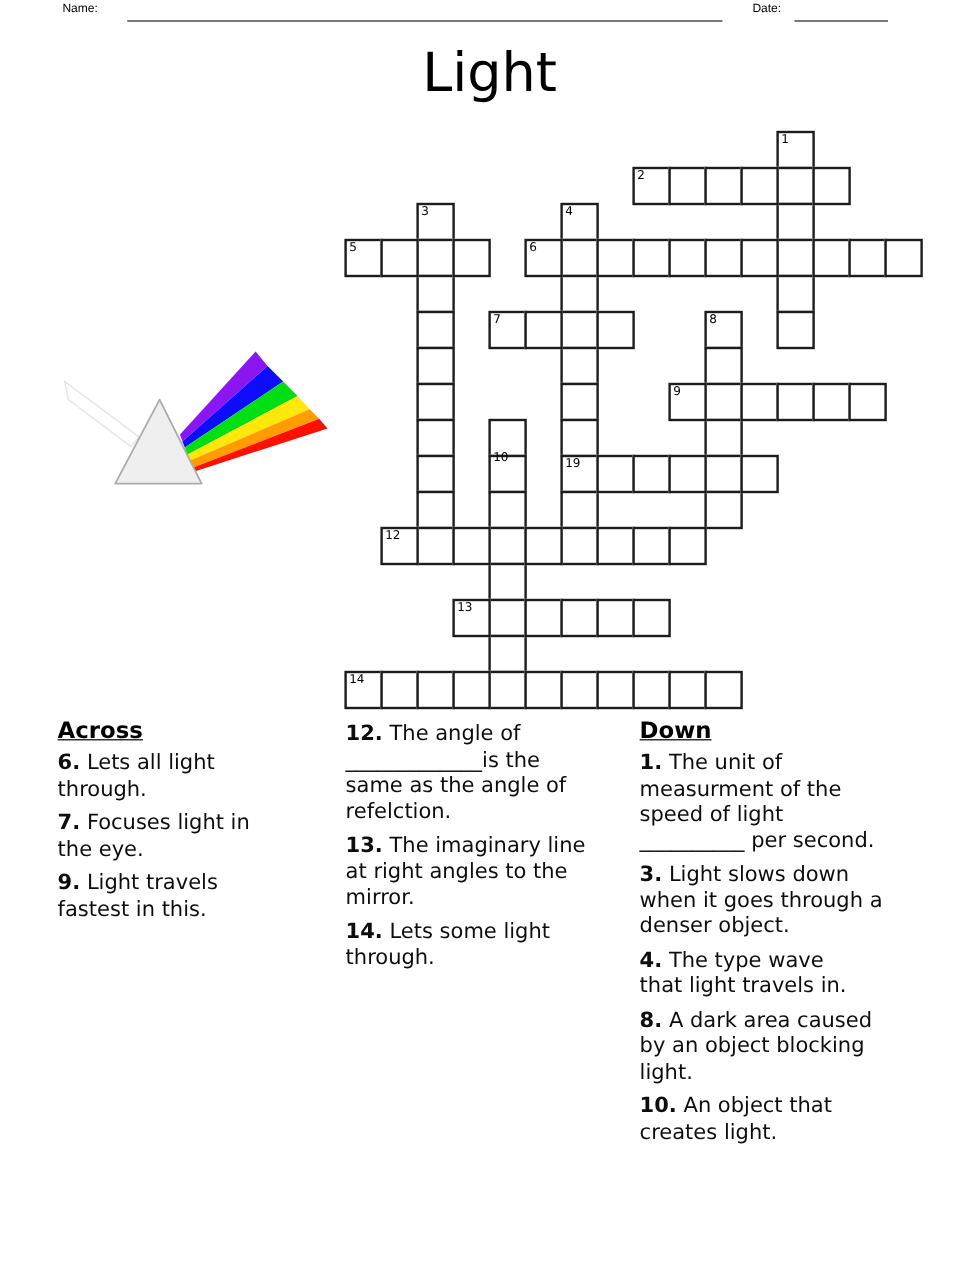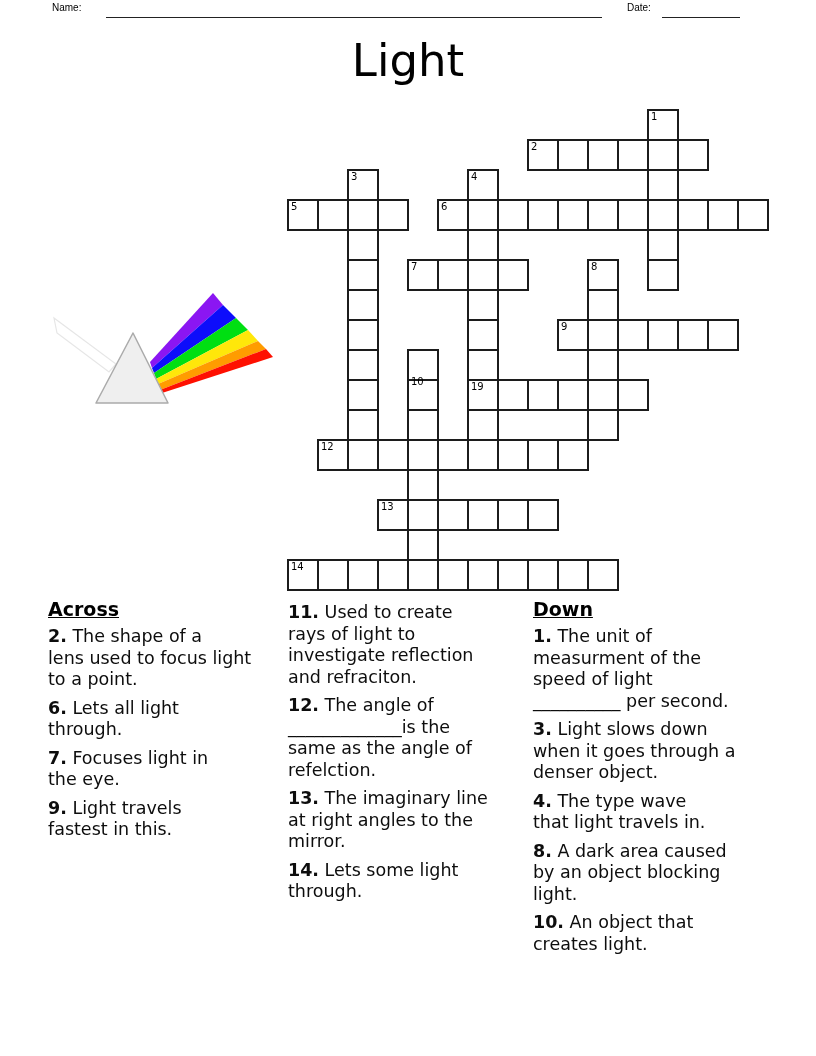--- a/index.html
+++ b/index.html
@@ -159,36 +159,29 @@
     <polygon class="rainbow-band" points="110,85 181,22 194,35 112,90" fill="#0D0DFB"></polygon>
     <polygon class="rainbow-band" points="112,90 194,35 206,47 114,96" fill="#00DF12"></polygon>
     <polygon class="rainbow-band" points="114,96 206,47 216,58 116,101" fill="#FFE70A"></polygon>
     <polygon class="rainbow-band" points="116,101 216,58 224,66 118,107" fill="#FF9C00"></polygon>
     <polygon class="rainbow-band" points="118,107 224,66 231,74 120,110" fill="#FE1001"></polygon>
     <polygon class="prism-triangle" points="91,50 54,120 126,120" fill="#efefef" stroke="#ababab" stroke-width="1.5" stroke-linejoin="round"></polygon>
   </svg>
 
   <div class="clue-col col-across">
     <h2 class="clue-heading">Across</h2>
-    <p class="clue"><span class="num">2.</span> <span>The shape of a
-lens used to focus light
-to a point.</span></p>
     <p class="clue"><span class="num">6.</span> <span>Lets all light
 through.</span></p>
     <p class="clue"><span class="num">7.</span> <span>Focuses light in
 the eye.</span></p>
     <p class="clue"><span class="num">9.</span> <span>Light travels
 fastest in this.</span></p>
   </div>
 
   <div class="clue-col col-across2">
-    <p class="clue"><span class="num">11.</span> <span>Used to create
-rays of light to
-investigate reflection
-and refraciton.</span></p>
     <p class="clue"><span class="num">12.</span> <span>The angle of
 _____________is the
 same as the angle of
 refelction.</span></p>
     <p class="clue"><span class="num">13.</span> <span>The imaginary line
 at right angles to the
 mirror.</span></p>
     <p class="clue"><span class="num">14.</span> <span>Lets some light
 through.</span></p>
   </div>

